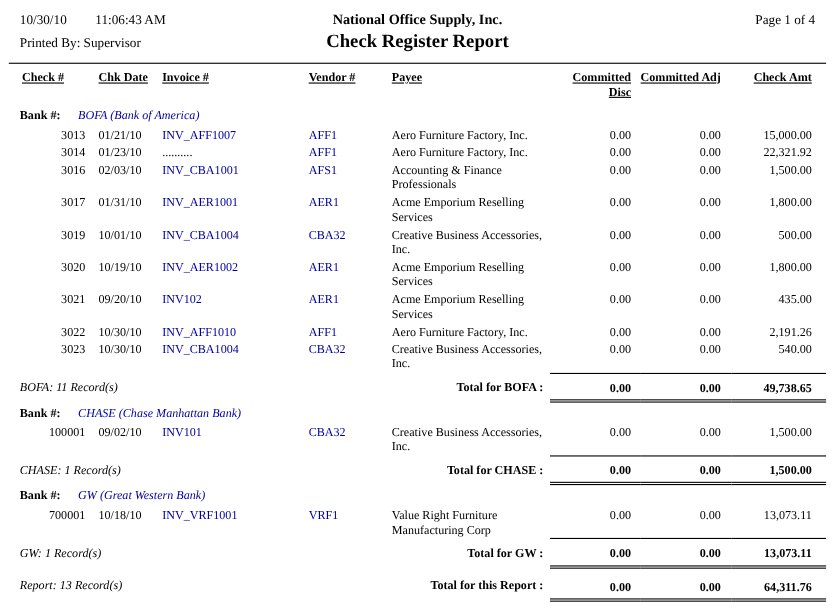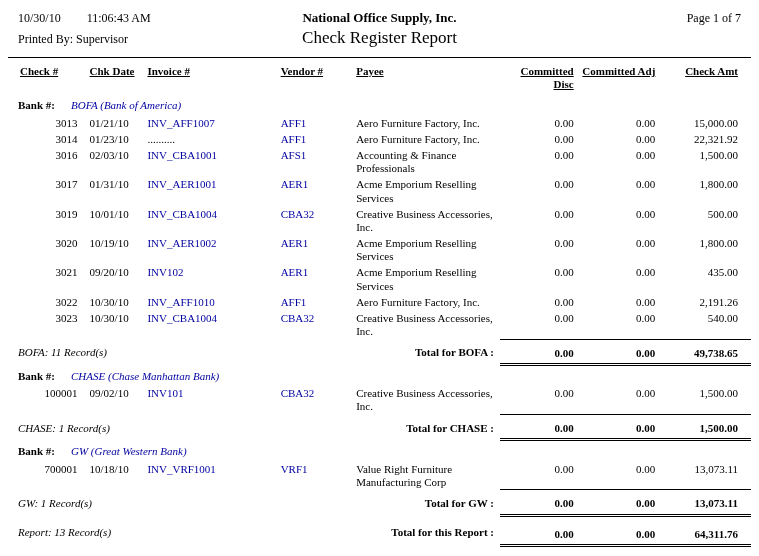--- a/index.html
+++ b/index.html
@@ -8,21 +8,21 @@
     width:759px; height:556px; overflow:hidden;
     font-family:"Liberation Serif", serif; color:#000;
   }
   .page { padding:10px 8px 0 8px; }
 
   .hdr { display:grid; grid-template-columns:1fr auto 1fr; align-items:baseline; padding:0 10px; }
   .meta { font-size:12px; }
   .right { text-align:right; }
   .time { margin-left:26px; }
   .company { font-size:13px; font-weight:bold; text-align:center; }
-  .title { font-size:17px; font-weight:normal; text-align:center; margin-top:2px; }
+  .title { font-size:17px; font-weight:bold; text-align:center; margin-top:2px; }
 
   .rule { border-top:1px solid #000; margin:9px 0 2px 0; height:0; }
 
   table { border-collapse:collapse; table-layout:fixed; }
   th, td {
     font-size:11px; line-height:1.2; vertical-align:top;
     padding:2px 0 1px 0; overflow:hidden; text-align:left;
   }
   th { font-weight:bold; text-decoration:underline; padding-top:5px; padding-bottom:4px; }
   .r { text-align:right; }
@@ -48,21 +48,21 @@
 </head>
 <body>
 
 <div class="page">
 
   <div class="hdr meta">
     <div class="left">
       <span>10/30/10</span><span class="time">11:06:43 AM</span>
     </div>
     <div class="company">National Office Supply, Inc.</div>
-    <div class="right">Page 1 of 7</div>
+    <div class="right">Page 1 of 4</div>
   </div>
 
   <div class="hdr meta">
     <div class="left">Printed By: Supervisor</div>
     <div class="title">Check Register Report</div>
     <div class="right"></div>
   </div>
 
   <div class="rule"></div>
 

